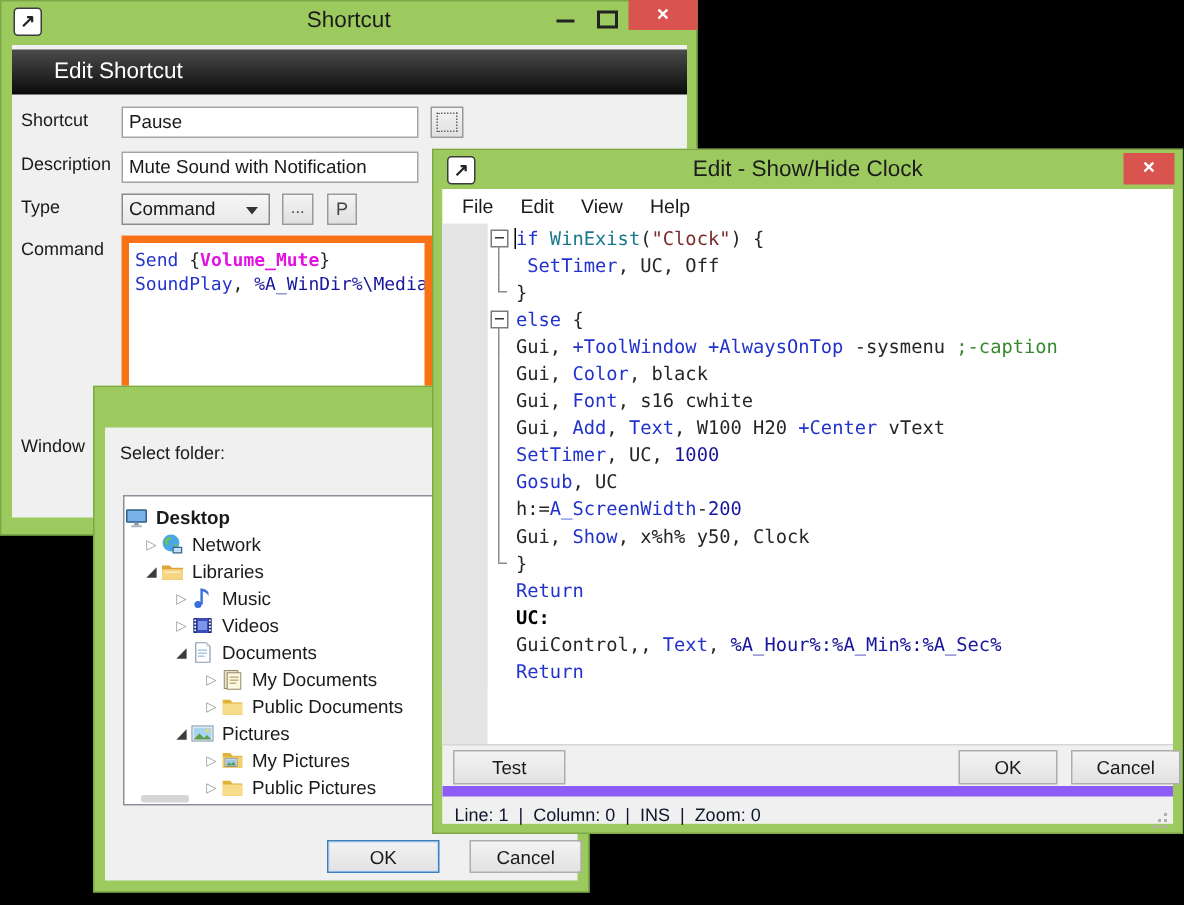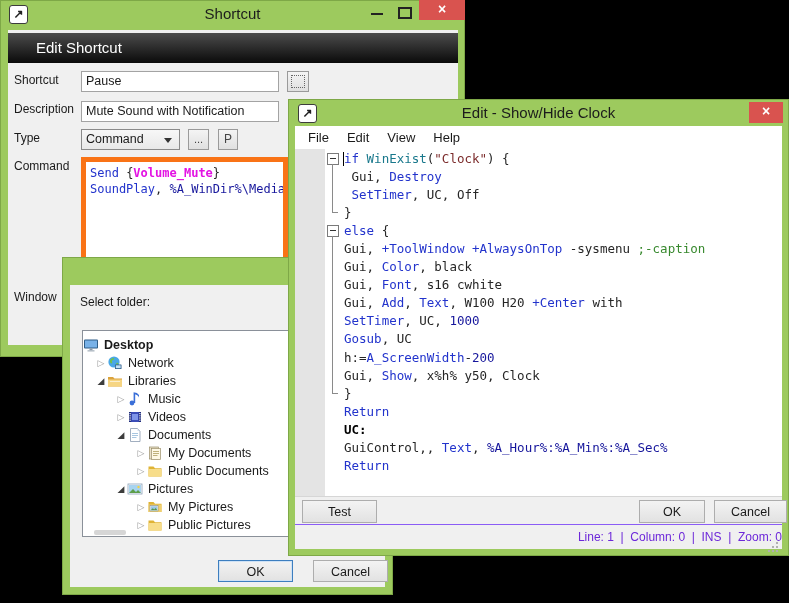--- a/index.html
+++ b/index.html
@@ -75,22 +75,22 @@
   .fold{position:relative;width:16px;height:100%;flex:none;}
   .fbox{position:absolute;left:2px;top:3.5px;width:10px;height:10px;border:1px solid #7a7a7a;background:#fff;box-sizing:content-box;}
   .fbox::after{content:"";position:absolute;left:2px;top:4px;width:6px;height:1px;background:#333;}
   .vfull{position:absolute;left:7px;top:0;bottom:0;width:1px;background:#8a8a8a;}
   .vtop{position:absolute;left:7px;top:0;height:9px;width:1px;background:#8a8a8a;}
   .vbot{position:absolute;left:7px;top:15px;bottom:0;width:1px;background:#8a8a8a;}
   .hmid{position:absolute;left:7px;top:9px;width:6px;height:1px;background:#8a8a8a;}
   .ct{position:relative;font-family:"DejaVu Sans Mono",monospace;font-size:12.5px;white-space:pre;padding-left:3px;}
   .caret{position:absolute;left:2px;top:1px;width:1px;height:14px;background:#000;}
   #ed-footer{position:absolute;left:0;top:370px;width:100%;height:53px;background:#f0f0f0;border-top:1px solid #d6d6d6;box-sizing:border-box;}
-  #ed-status{position:absolute;left:0;top:27px;width:100%;height:26px;border-top:1px solid #8b5cf6;
-             font-size:12px;color:#6d28d9;padding:5px 0 0 8px;box-sizing:border-box;white-space:pre;text-align:right;}
+  #ed-status{position:absolute;left:0;top:27px;width:100%;height:26px;border-top:7px solid #8b5cf6;
+             font-size:12px;color:#0f172a;padding:5px 0 0 8px;box-sizing:border-box;white-space:pre;}
   .grip{position:absolute;right:4px;bottom:5px;width:2px;height:2px;background:#b0b0b0;
         box-shadow:-4px 4px #b0b0b0,0 4px #b0b0b0,-8px 8px #b0b0b0,-4px 8px #b0b0b0,0 8px #b0b0b0;}
 </style>
 </head>
 <body>
 
 <div id="screen">
 
   <div class="window" id="win-shortcut">
     <div class="titlebar">
@@ -301,27 +301,20 @@
           <div class="gut-fill"></div>
           <div class="code-line">
             <span class="ln">1</span>
             <span class="fold">
               <i class="fbox"></i>
               <i class="vbot"></i>
             </span>
             <span class="ct"><i class="caret"></i><span class="kw">if </span><span class="fn">WinExist</span><span class="pl">(</span><span class="str">"Clock"</span><span class="pl">) {</span></span>
           </div>
           <div class="code-line">
-            <span class="ln">2</span>
-            <span class="fold">
-              <i class="vfull"></i>
-            </span>
-            <span class="ct"><span class="pl"> Gui, </span><span class="kw">Destroy</span></span>
-          </div>
-          <div class="code-line">
             <span class="ln">3</span>
             <span class="fold">
               <i class="vfull"></i>
             </span>
             <span class="ct"><span class="pl"> </span><span class="kw">SetTimer</span><span class="pl">, UC, Off</span></span>
           </div>
           <div class="code-line">
             <span class="ln">4</span>
             <span class="fold">
               <i class="vtop"></i>
@@ -356,21 +349,21 @@
             <span class="fold">
               <i class="vfull"></i>
             </span>
             <span class="ct"><span class="pl">Gui, </span><span class="kw">Font</span><span class="pl">, s16 cwhite</span></span>
           </div>
           <div class="code-line">
             <span class="ln">9</span>
             <span class="fold">
               <i class="vfull"></i>
             </span>
-            <span class="ct"><span class="pl">Gui, </span><span class="kw">Add</span><span class="pl">, </span><span class="kw">Text</span><span class="pl">, W100 H20 </span><span class="kw">+Center</span><span class="pl"> with</span></span>
+            <span class="ct"><span class="pl">Gui, </span><span class="kw">Add</span><span class="pl">, </span><span class="kw">Text</span><span class="pl">, W100 H20 </span><span class="kw">+Center</span><span class="pl"> vText</span></span>
           </div>
           <div class="code-line">
             <span class="ln">10</span>
             <span class="fold">
               <i class="vfull"></i>
             </span>
             <span class="ct"><span class="kw">SetTimer</span><span class="pl">, UC, </span><span class="num">1000</span></span>
           </div>
           <div class="code-line">
             <span class="ln">11</span>

